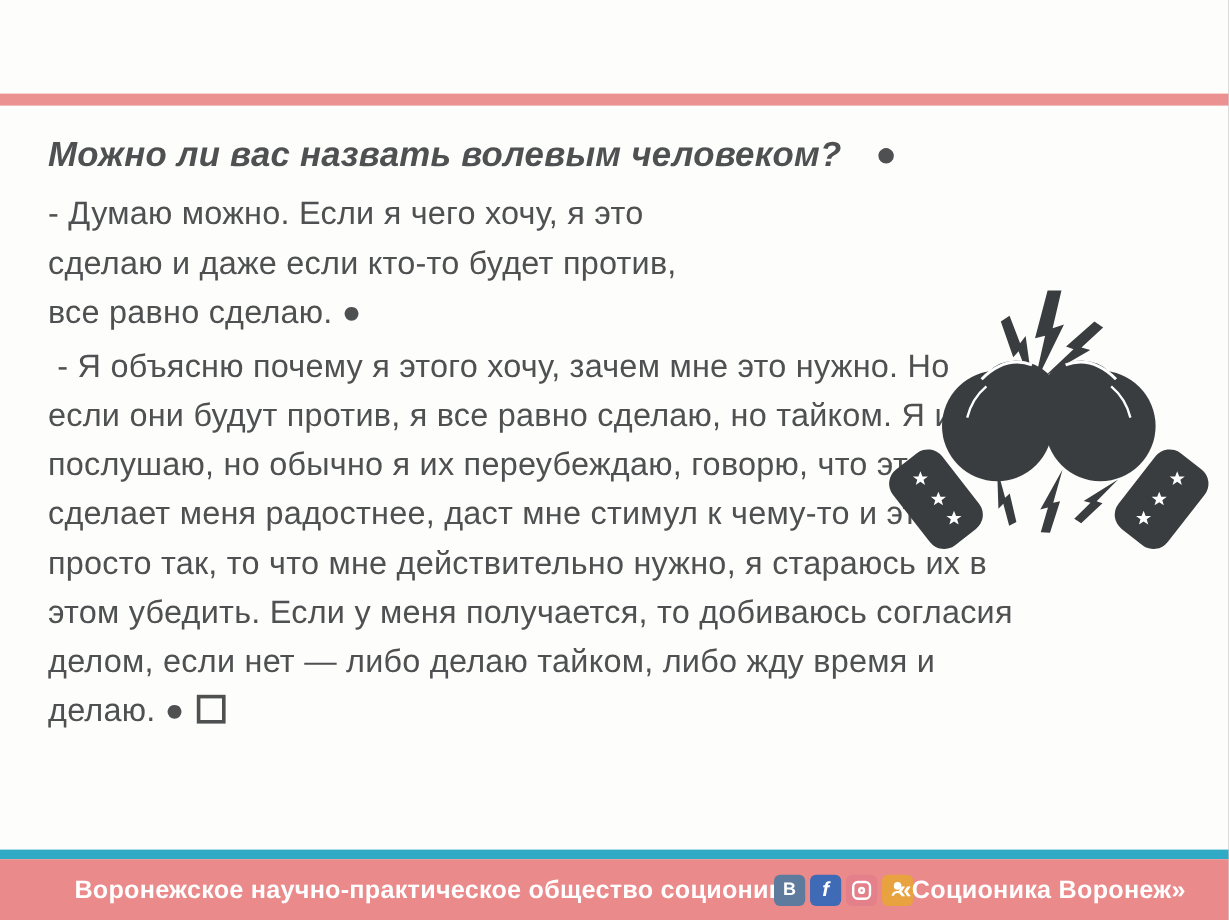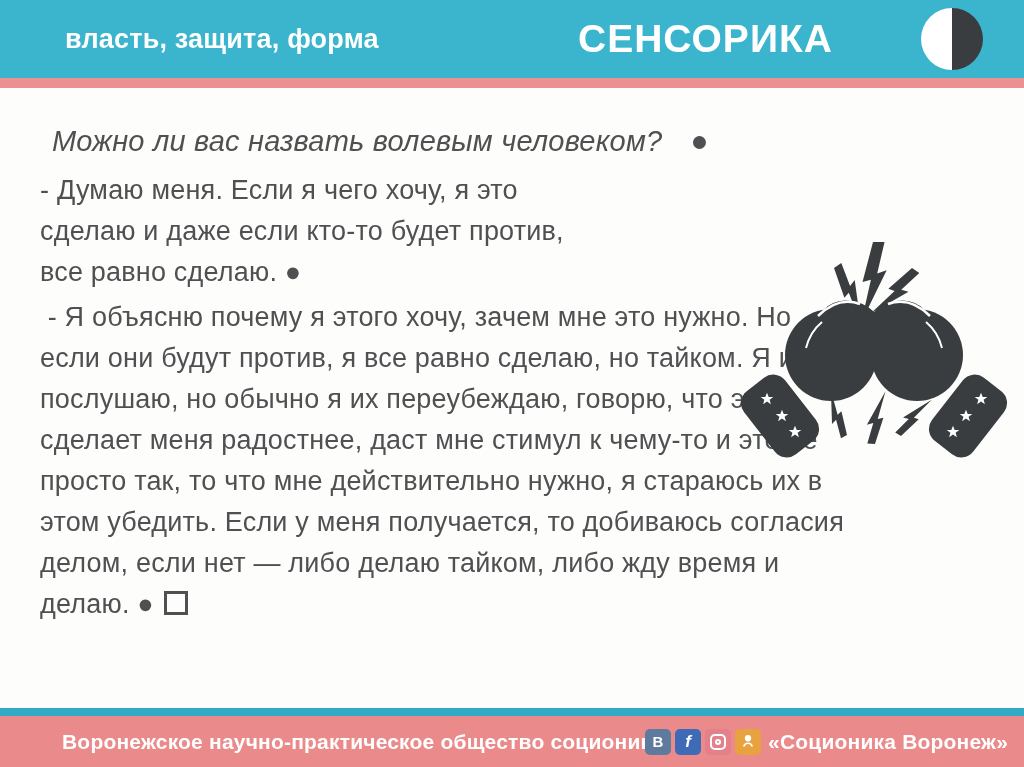--- a/index.html
+++ b/index.html
@@ -28,21 +28,21 @@
   .accent-line{
     position:absolute;top:78px;left:0;width:1024px;height:10px;
     background:var(--salmon_line);
   }
   
   .content{
     position:absolute;top:88px;left:0;width:1024px;height:620px;
     padding:20px 30px 0 40px;color:var(--text_gray);
   }
   .q{
-    margin:12px;font-size:29px;line-height:42px;font-weight:normal;font-style:italic;
+    margin:0;font-size:29px;line-height:42px;font-weight:bold;font-style:italic;
     white-space:pre-wrap;letter-spacing:.2px;
   }
   .q1{margin-bottom:8px;}
   .q2{margin-top:4px;margin-bottom:7px;max-width:730px;}
   .a{
     margin:0;font-size:27px;line-height:41px;font-weight:normal;
     white-space:pre-wrap;letter-spacing:.2px;
   }
   .a1{margin-bottom:4px;max-width:720px;}
   .a2{max-width:984px;}
@@ -81,39 +81,34 @@
   .sico.ig{background:var(--instagram_pink);}
   .sico.ok{background:var(--ok_orange);}
   .ig-cam{
     width:16px;height:16px;border:2px solid #fff;border-radius:5px;position:relative;
   }
   .ig-cam .lens{
     position:absolute;left:3px;top:3px;width:6px;height:6px;
     border:2px solid #fff;border-radius:50%;
   }
   .footer-group{
-    position:absolute;left:768px;top:50%;transform:translateY(-50%);
+    position:absolute;left:748px;top:50%;transform:translateY(-50%);
     font-size:21px;letter-spacing:.2px;
   }
 </style>
 </head>
 <body>
 
 <div class="slide">
 
-  <header class="header">
-    <div class="header-left">власть, защита, форма</div>
-    <div class="header-title">СЕНСОРИКА</div>
-    <div class="half-circle"></div>
-  </header>
   <div class="accent-line"></div>
 
   <main class="content">
     <p class="q q1"><span>Можно ли вас назвать волевым человеком?</span><span class="q-marker">●</span></p>
-    <p class="a a1">- Думаю меня. Если я чего хочу, я это
+    <p class="a a1">- Думаю можно. Если я чего хочу, я это
 сделаю и даже если кто-то будет против,
 все равно сделаю. ●</p>
     <p class="a a2"><span> - Я объясню почему я этого хочу, зачем мне это нужно. Но
 если они будут против, я все равно сделаю, но тайком. Я их
 послушаю, но обычно я их переубеждаю, говорю, что это
 сделает меня радостнее, даст мне стимул к чему-то и это не
 просто так, то что мне действительно нужно, я стараюсь их в
 этом убедить. Если у меня получается, то добиваюсь согласия
 делом, если нет — либо делаю тайком, либо жду время и
 делаю. ●</span><span class="end-square"></span></p>

